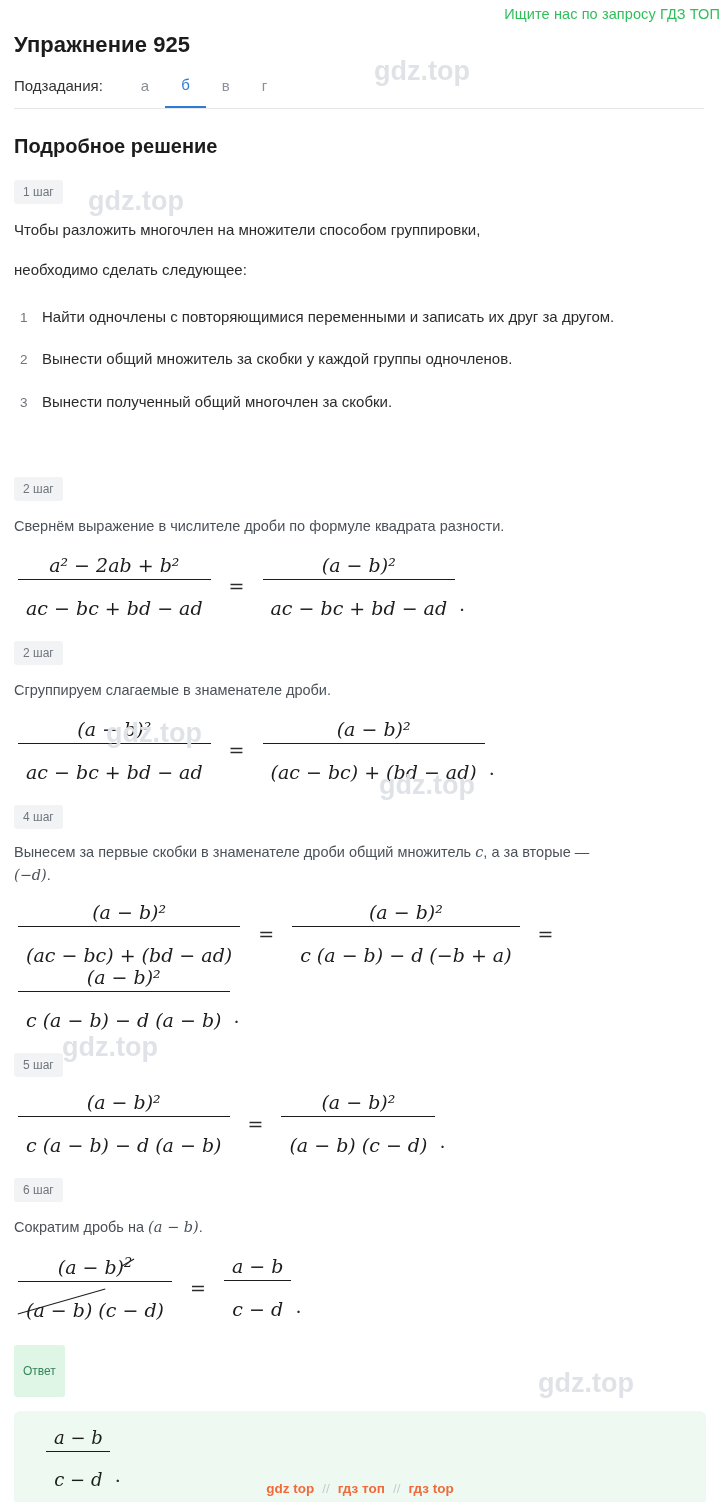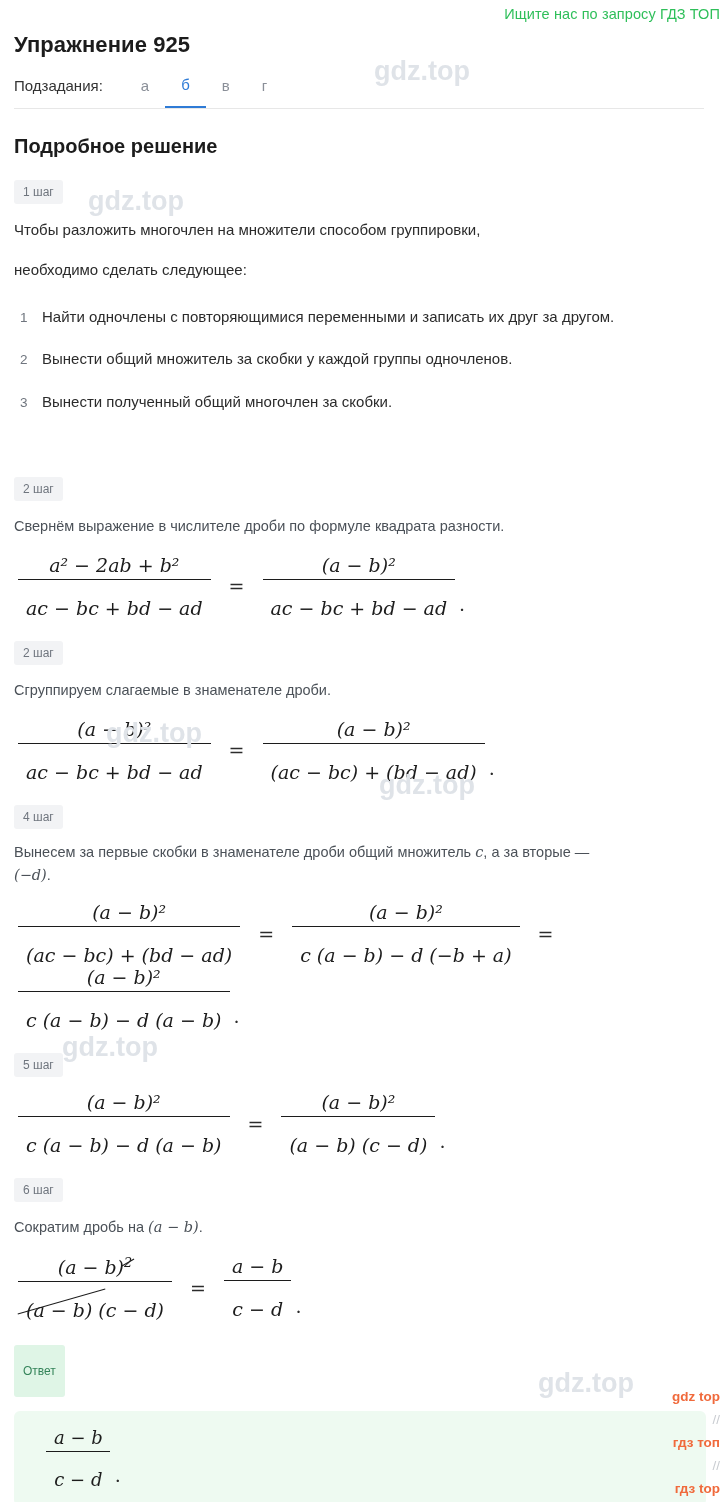--- a/index.html
+++ b/index.html
@@ -178,29 +178,28 @@
     border-radius: 6px;
     padding: 14px 10px 16px 14px;
     min-height: 74px;
     box-sizing: border-box;
   }
   .answer-box .frac .numer { font-size: 18px; }
   .answer-box .frac .denom { font-size: 18px; }
   .footer {
     display: flex;
     justify-content: center;
-    align-items: flex-end;
+    align-items: flex-start;
     gap: 8px;
     color: #f06a3c;
     font-size: 13.5px;
     font-weight: bold;
     position: absolute;
     bottom: 10px;
     width: 100%;
-    flex-direction: column;
   }
   .footer .sep {
     color: #c9ccd1;
     font-weight: normal;
   }
   .wm {
     position: absolute;
     color: #d9dde3;
     font-weight: bold;
     pointer-events: none;

